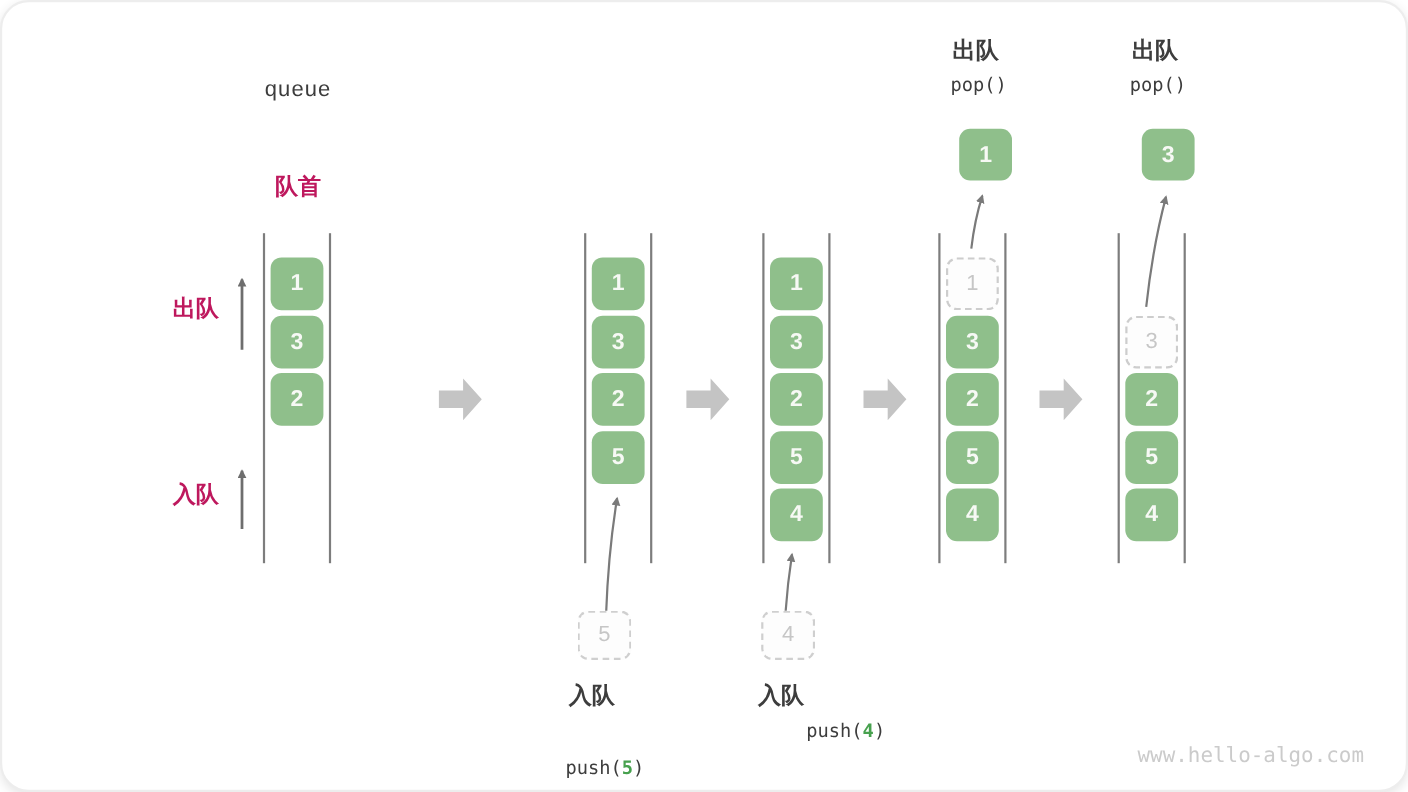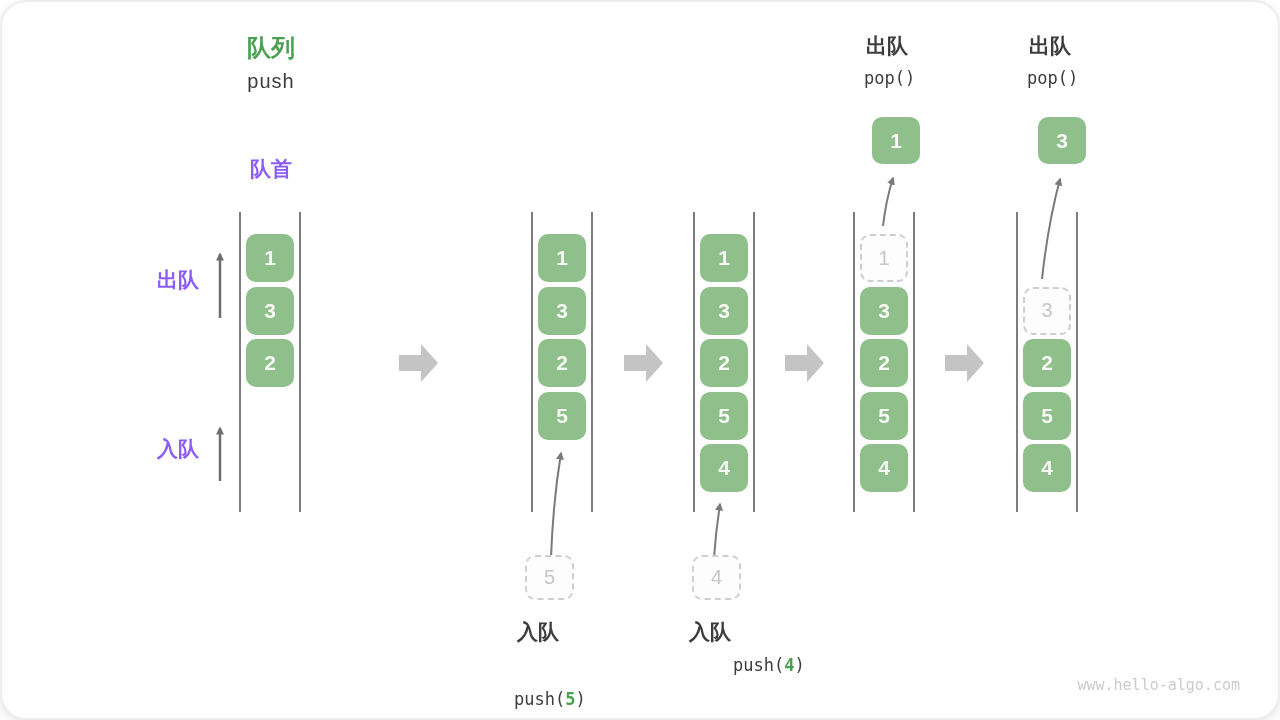--- a/index.html
+++ b/index.html
@@ -8,21 +8,21 @@
     border-radius:26px;border:2px solid #ededed;box-sizing:border-box;
     box-shadow:0 3px 10px rgba(0,0,0,0.10);
     font-family:"Liberation Sans","DejaVu Sans",sans-serif;
     overflow:hidden;
   }
   .abs{position:absolute;}
   .title-cn{left:189px;top:30px;width:160px;text-align:center;
     font-size:24px;font-weight:bold;color:#4BA152;}
   .title-en{left:189px;top:68px;width:160px;text-align:center;
     font-size:20px;color:#3C3C3C;letter-spacing:1px;}
-  .lbl{font-size:21px;font-weight:bold;color:#8b5cf6;}
+  .lbl{font-size:21px;font-weight:bold;color:#be185d;}
   .lbl-front{left:189px;top:153px;width:160px;text-align:center;}
   .lbl-rear{left:189px;top:538px;width:160px;text-align:center;}
   .lbl-deq{left:155px;top:264px;}
   .lbl-enq{left:155px;top:433px;}
   .qcol{position:absolute;top:210px;height:300px;width:62px;
     border-left:2px solid #7d7d7d;border-right:2px solid #7d7d7d;box-sizing:border-box;}
   .col-1{left:237px;} .col-2{left:529px;} .col-3{left:691px;}
   .col-4{left:851px;} .col-5{left:1014px;}
   .qbox{position:absolute;left:5px;width:48px;height:48px;border-radius:10px;
     background:#8FBF8B;color:#F7F9F5;font-size:21px;font-weight:bold;
@@ -41,30 +41,29 @@
   .gb-1{left:523px;top:553px;} .gb-2{left:690px;top:553px;}
   .op-lbl{font-size:21px;font-weight:bold;color:#3D3D3D;}
   .mono{font-family:"DejaVu Sans Mono","Liberation Mono",monospace;
     font-size:17px;color:#3D3D3D;font-weight:normal;}
   .mono .g{color:#47A14E;font-weight:bold;}
   .op-deq1-l{left:864px;top:30px;} .op-deq1-c{left:862px;top:66px;}
   .op-deq2-l{left:1027px;top:30px;} .op-deq2-c{left:1025px;top:66px;}
   .op-enq1-l{left:515px;top:616px;} .op-enq1-c{left:512px;top:687px;text-align:center;}
   .op-enq2-l{left:687px;top:616px;} .op-enq2-c{left:684px;top:653px;margin-left:47px;}
   .watermark{right:38px;top:674px;font-family:"DejaVu Sans Mono","Liberation Mono",monospace;
-    font-size:15px;color:#CBCBCB;}
+    font-size:19px;color:#CBCBCB;}
   .overlay{position:absolute;left:0;top:0;pointer-events:none;}
 </style>
 </head>
 <body>
 
 <div class="canvas">
 
-  <div class="abs title-cn">队列</div>
-  <div class="abs title-en">push</div>
+  <div class="abs title-en">queue</div>
 
   <div class="abs lbl lbl-front">队首</div>
   <div class="abs lbl lbl-deq">出队</div>
   <div class="abs lbl lbl-enq">入队</div>
 
   <svg class="overlay" width="1280" height="720" viewBox="0 0 1280 720">
     <defs>
       <marker id="ah" markerWidth="12" markerHeight="12" refX="6.5" refY="4" orient="auto" markerUnits="userSpaceOnUse">
         <path d="M0,0 L8,4 L0,8 z" fill="#7A7A7A"></path>
       </marker>

